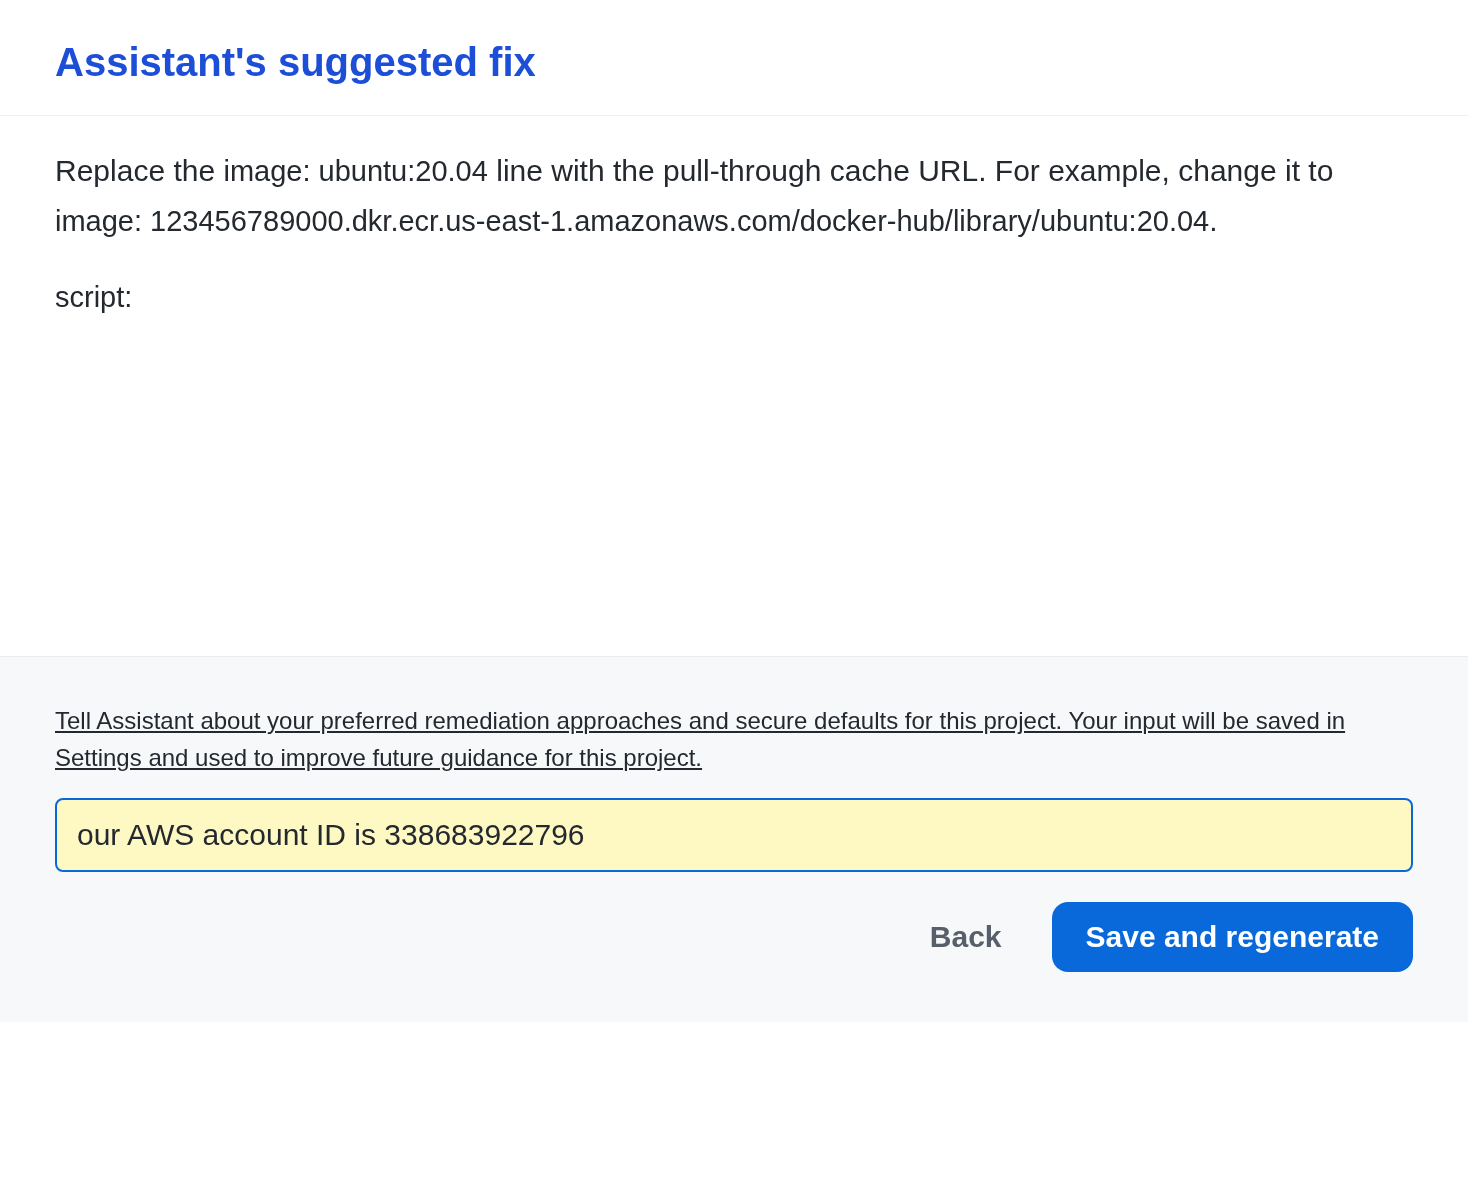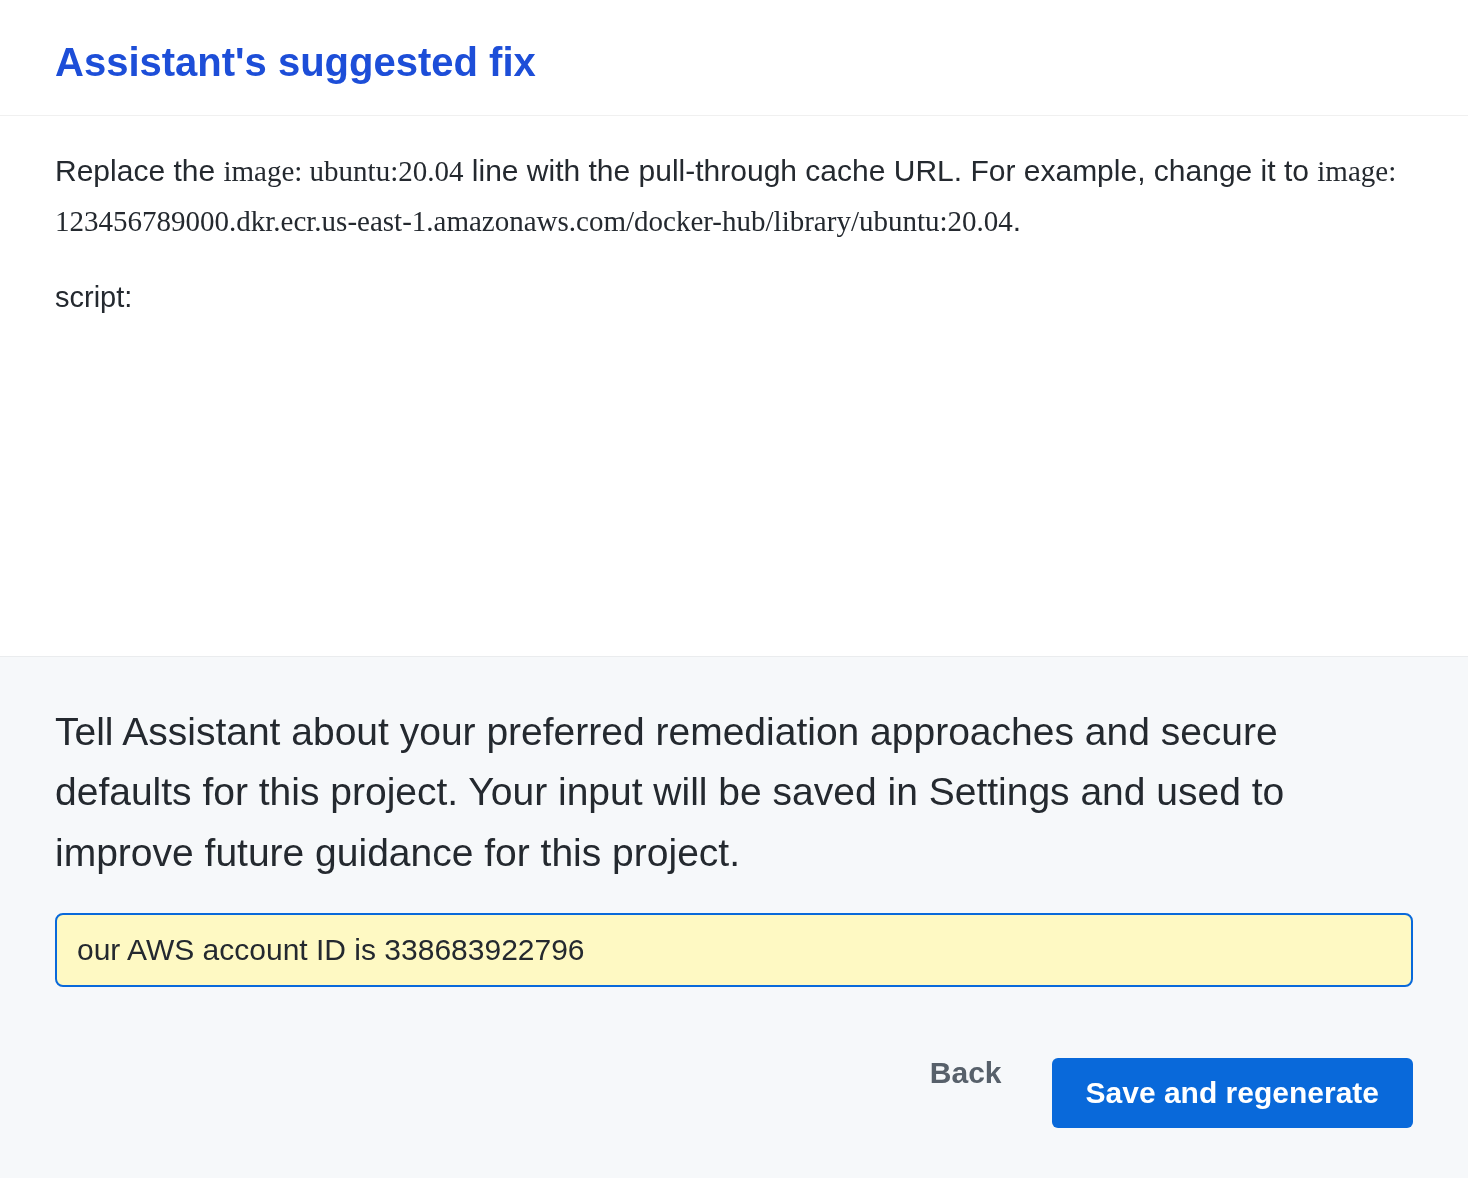--- a/index.html
+++ b/index.html
@@ -33,37 +33,38 @@
       font-size: 30px;
       line-height: 1.65;
       color: #24292f;
       height: 540px;
       overflow: hidden;
     }
     .content p {
       margin-bottom: 28px;
     }
     code {
-      font-family: Liberation Serif, serif;
+      font-family: Liberation Sans, sans-serif;
       font-size: 29px;
     }
     .code-block-start {
       font-family: Liberation Sans, sans-serif;
       font-size: 29px;
     }
     .footer {
       background: #f6f8fa;
       padding: 45px 55px 50px 55px;
       border-top: 1px solid #eaecee;
     }
     .footer-prompt {
-      font-size: 39px;
+      font-size: 24px;
       line-height: 1.55;
       color: #24292f;
-      margin-bottom: 30px;
+      margin-bottom: 22px;
+      text-decoration: underline;
     }
     .input-wrap {
       margin-bottom: 30px;
     }
     .feedback-input {
       width: 100%;
       font-size: 30px;
       padding: 18px 20px;
       border: 2px solid #0969da;
       border-radius: 8px;
@@ -88,22 +89,21 @@
       padding: 14px 10px;
     }
     .btn-primary {
       background: #0969da;
       border: none;
       color: #ffffff;
       font-size: 30px;
       font-weight: 600;
       cursor: pointer;
       padding: 18px 34px;
-      border-radius: 6px;
-      margin-top: 41px;
+      border-radius: 16px;
     }
   </style>
 </head>
 <body>
 
 <div class="container">
 
   <div class="header">
     <h1>Assistant's suggested fix</h1>
   </div>

